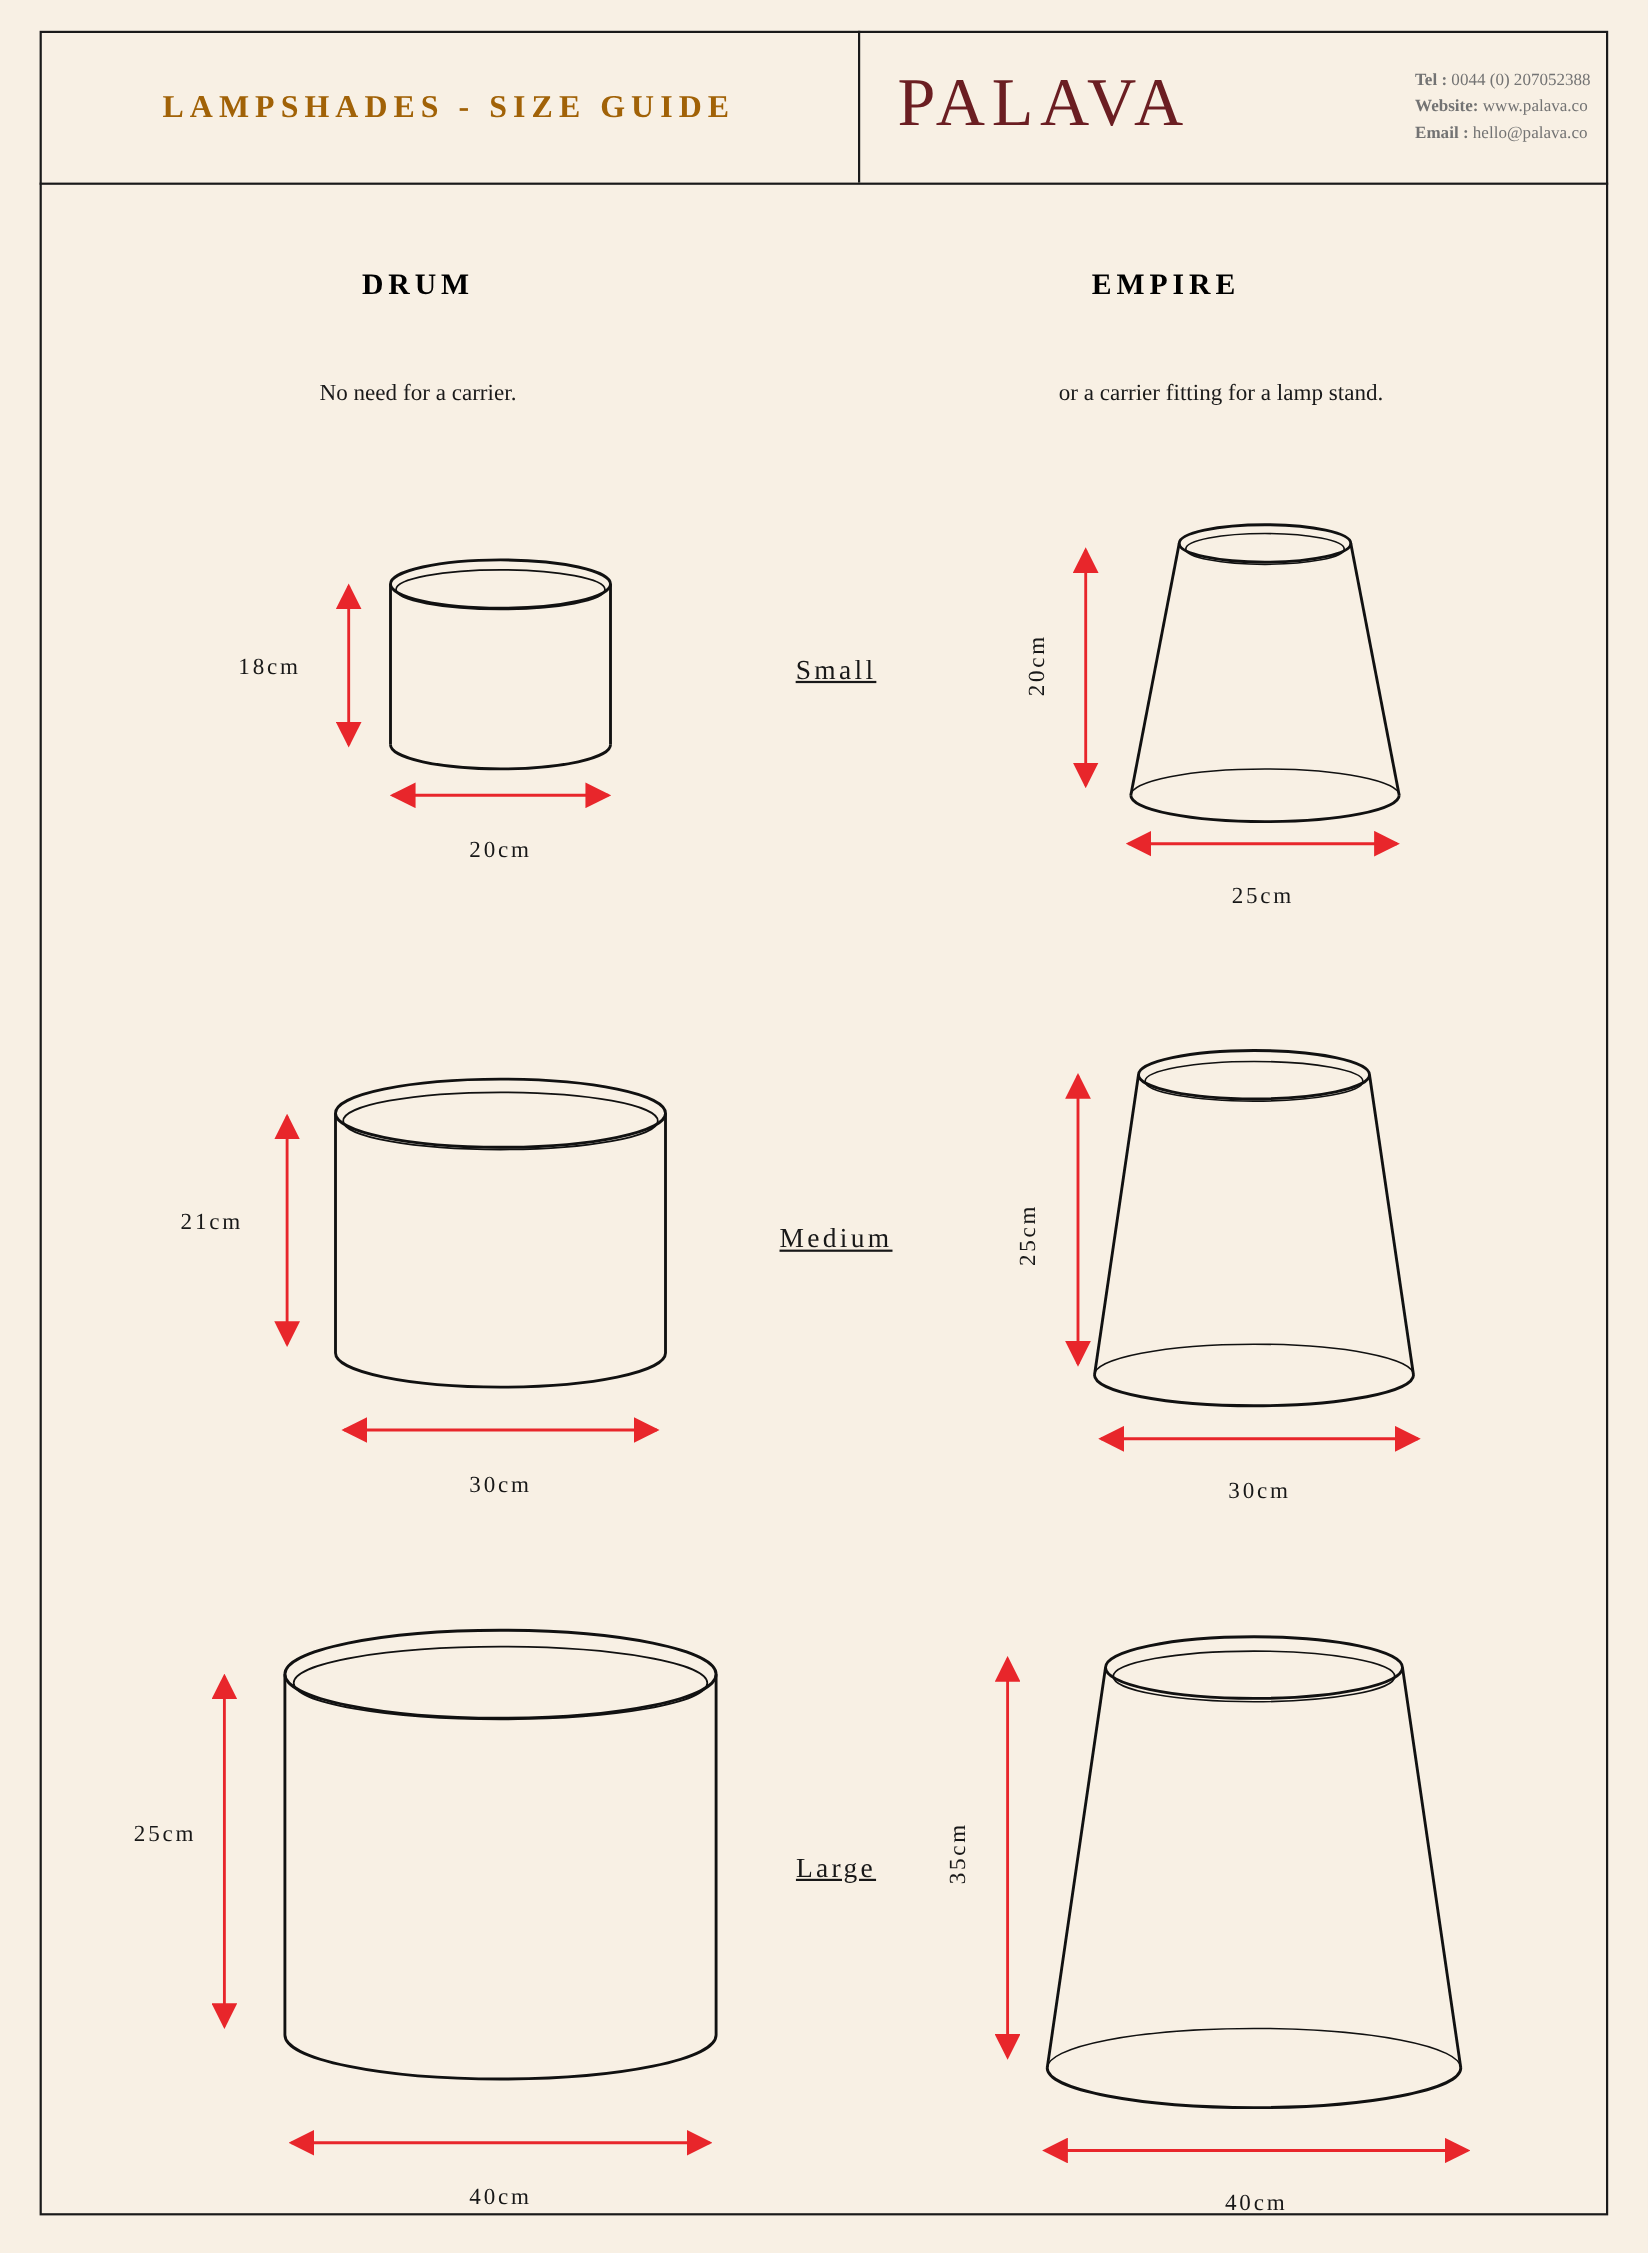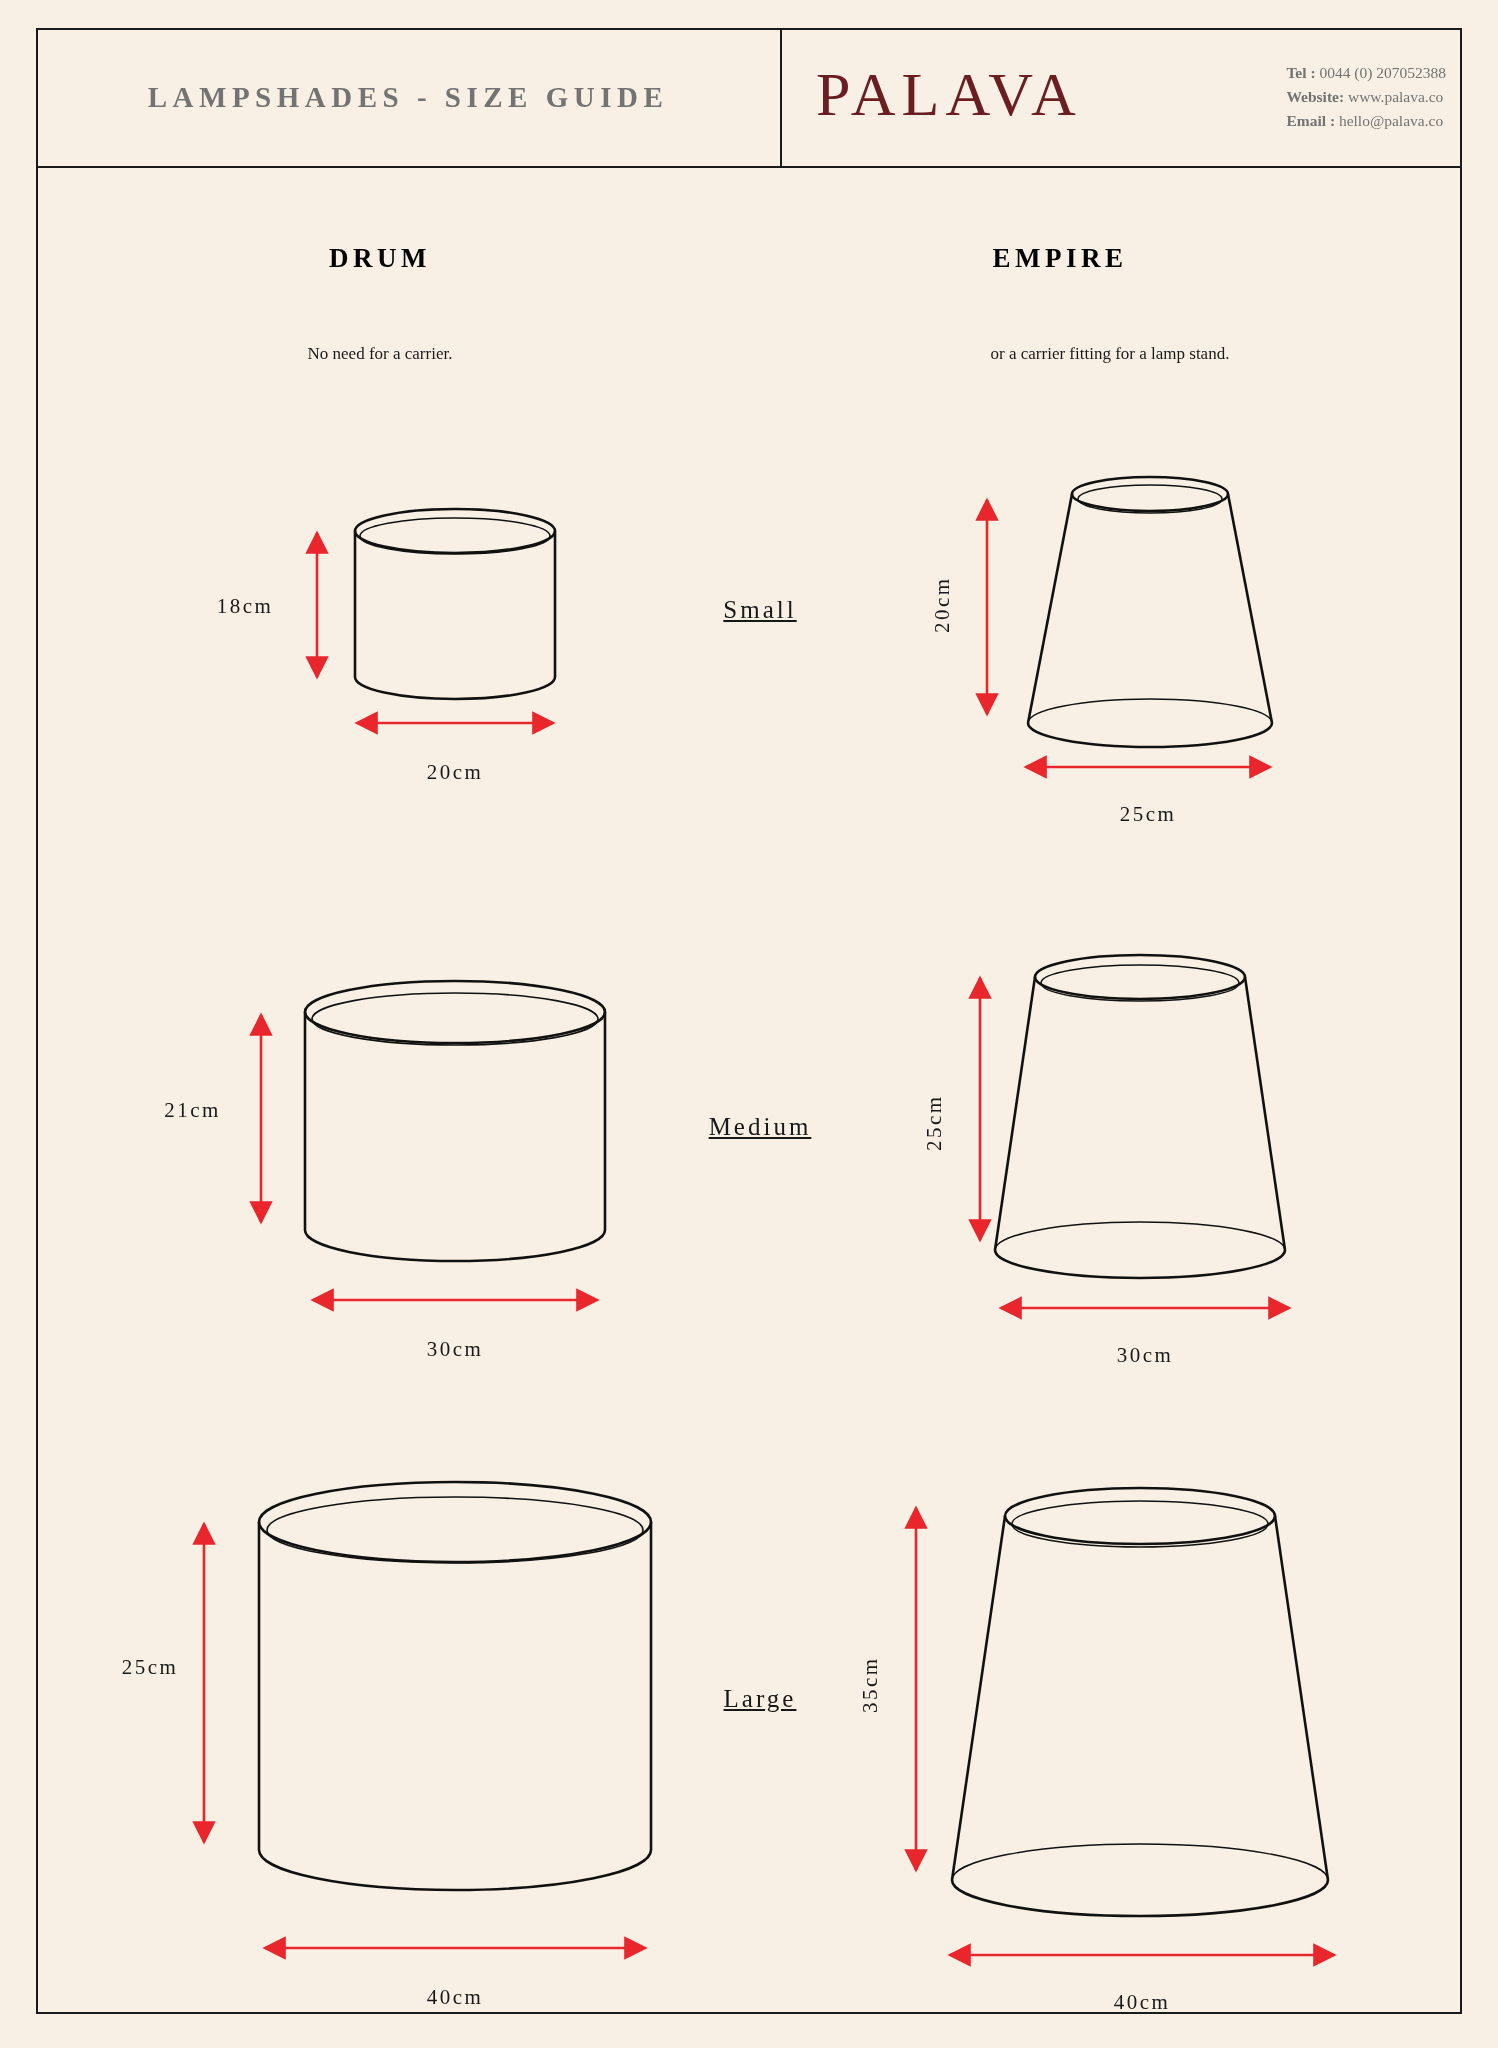--- a/index.html
+++ b/index.html
@@ -45,21 +45,21 @@
     align-items: center;
     justify-content: center;
     border-right: 2px solid #1a1a1a;
     box-sizing: border-box;
   }
   .header-title span {
     font-family: "Liberation Serif", serif;
     font-size: 29px;
     letter-spacing: 5.5px;
     font-weight: 700;
-    color: #737373;
+    color: #a16207;
   }
   .header-brand {
     flex: 1 1 auto;
     display: flex;
     align-items: center;
     justify-content: space-between;
     padding: 0 16px 0 34px;
     box-sizing: border-box;
   }
   .brand-word {
@@ -83,21 +83,21 @@
   .col-head {
     position: absolute;
     font-size: 27px;
     letter-spacing: 4.5px;
     font-weight: 700;
     color: #000000;
     text-align: center;
   }
   .col-sub {
     position: absolute;
-    font-size: 17px;
+    font-size: 21px;
     line-height: 1.45;
     text-align: center;
     color: #1a1a1a;
   }
   
   .size-label {
     position: absolute;
     font-size: 25px;
     letter-spacing: 3px;
     color: #181818;

